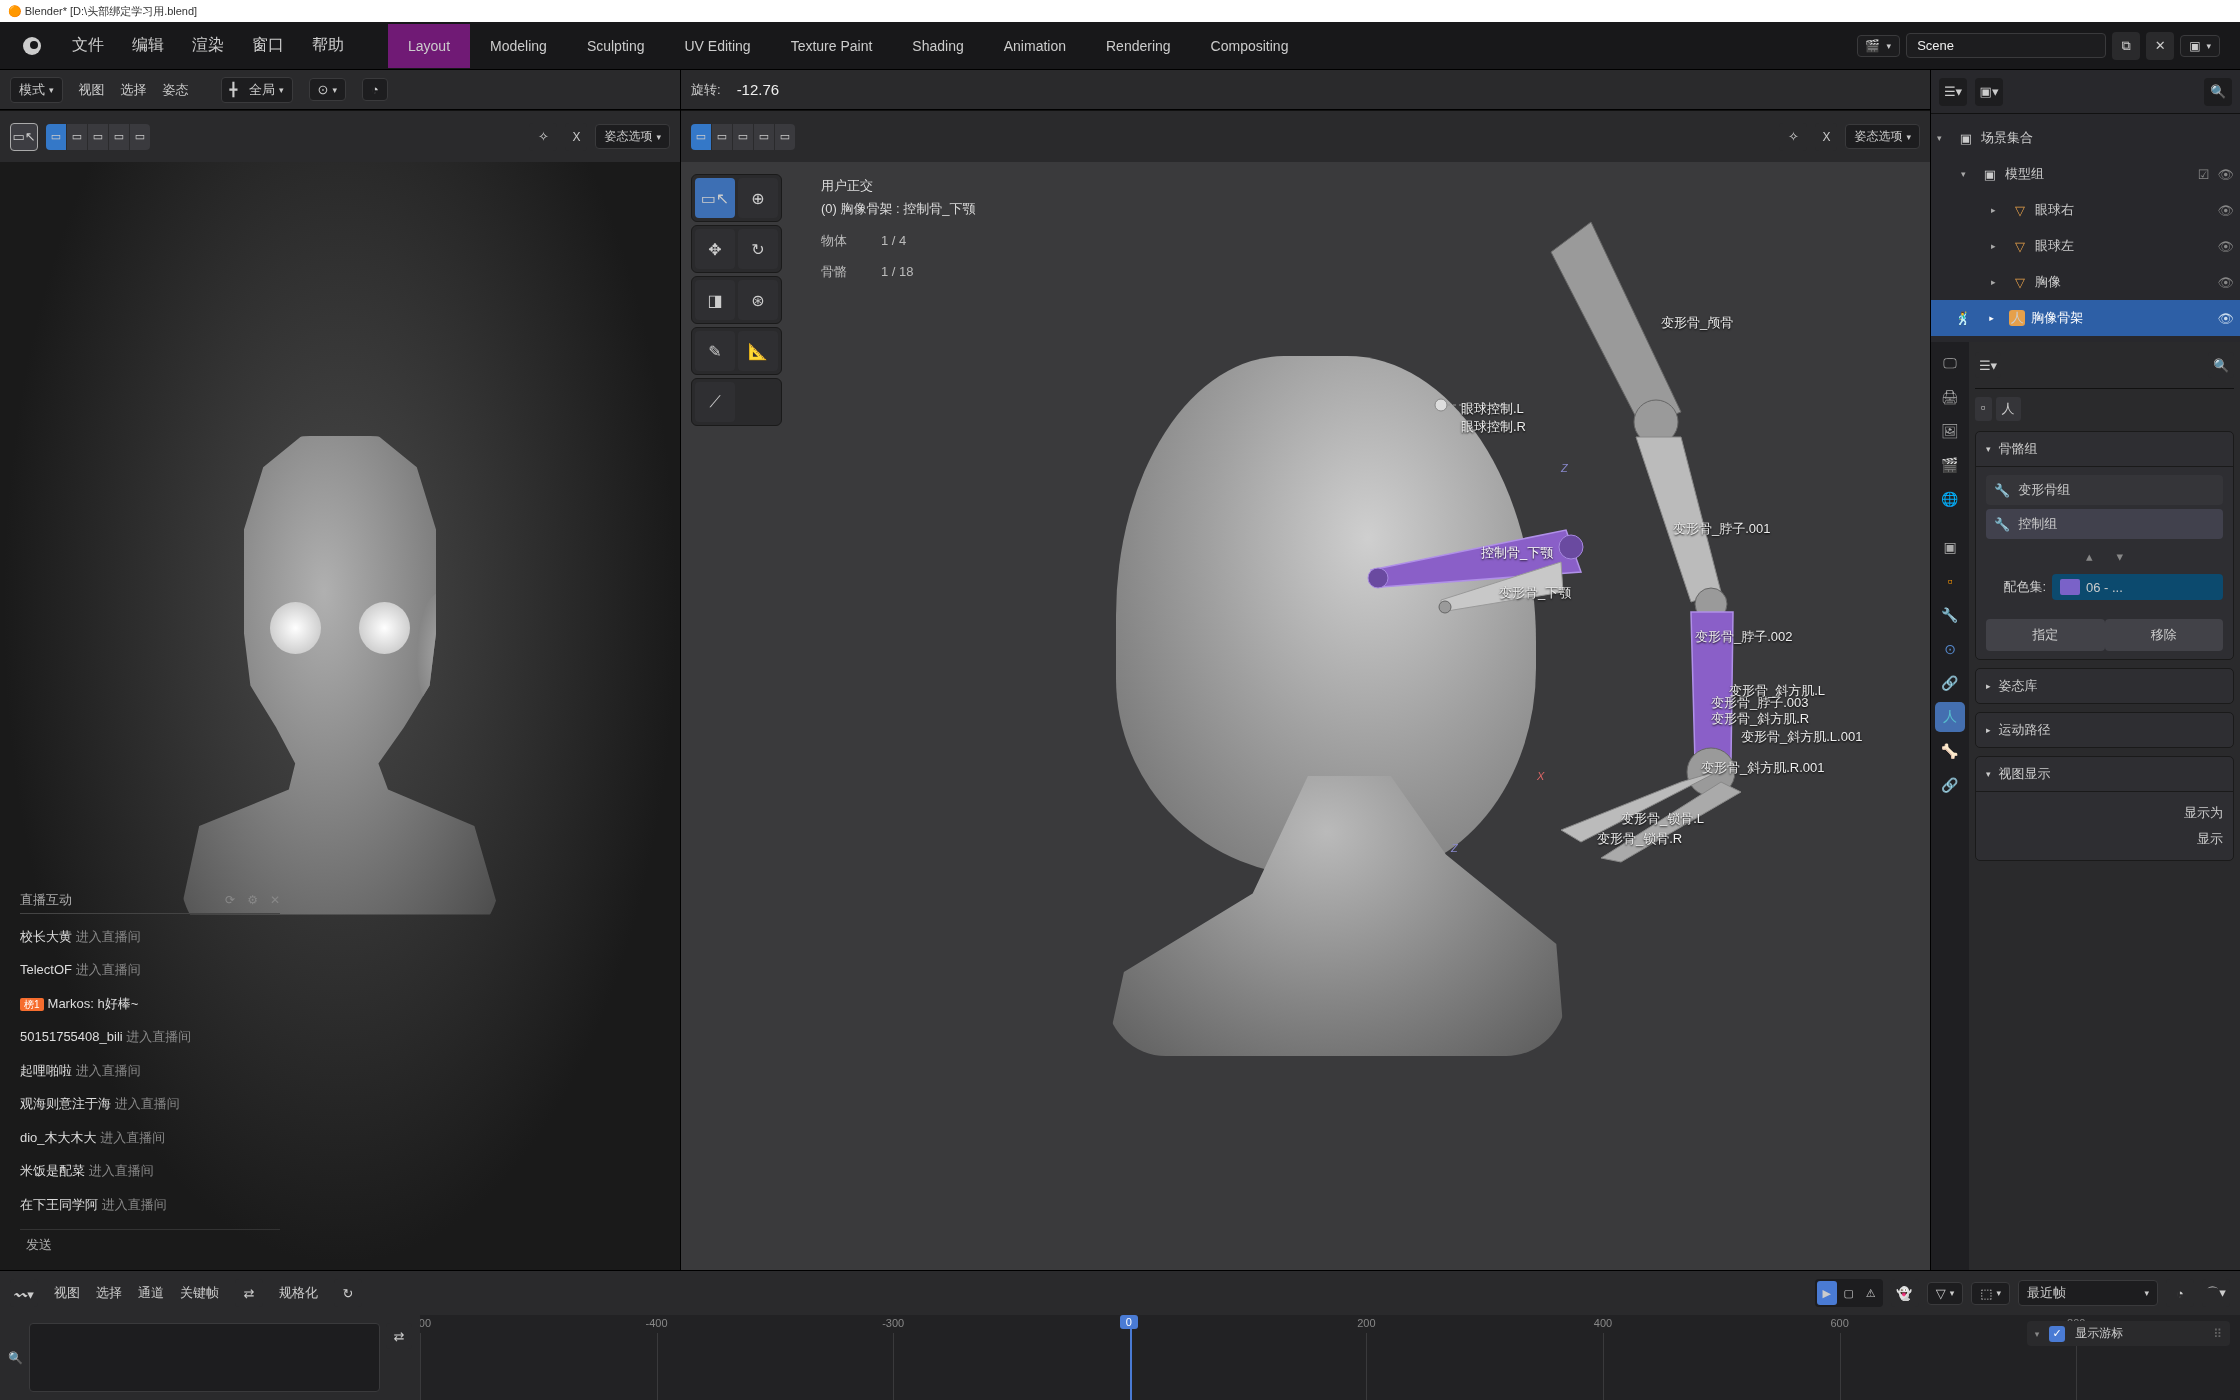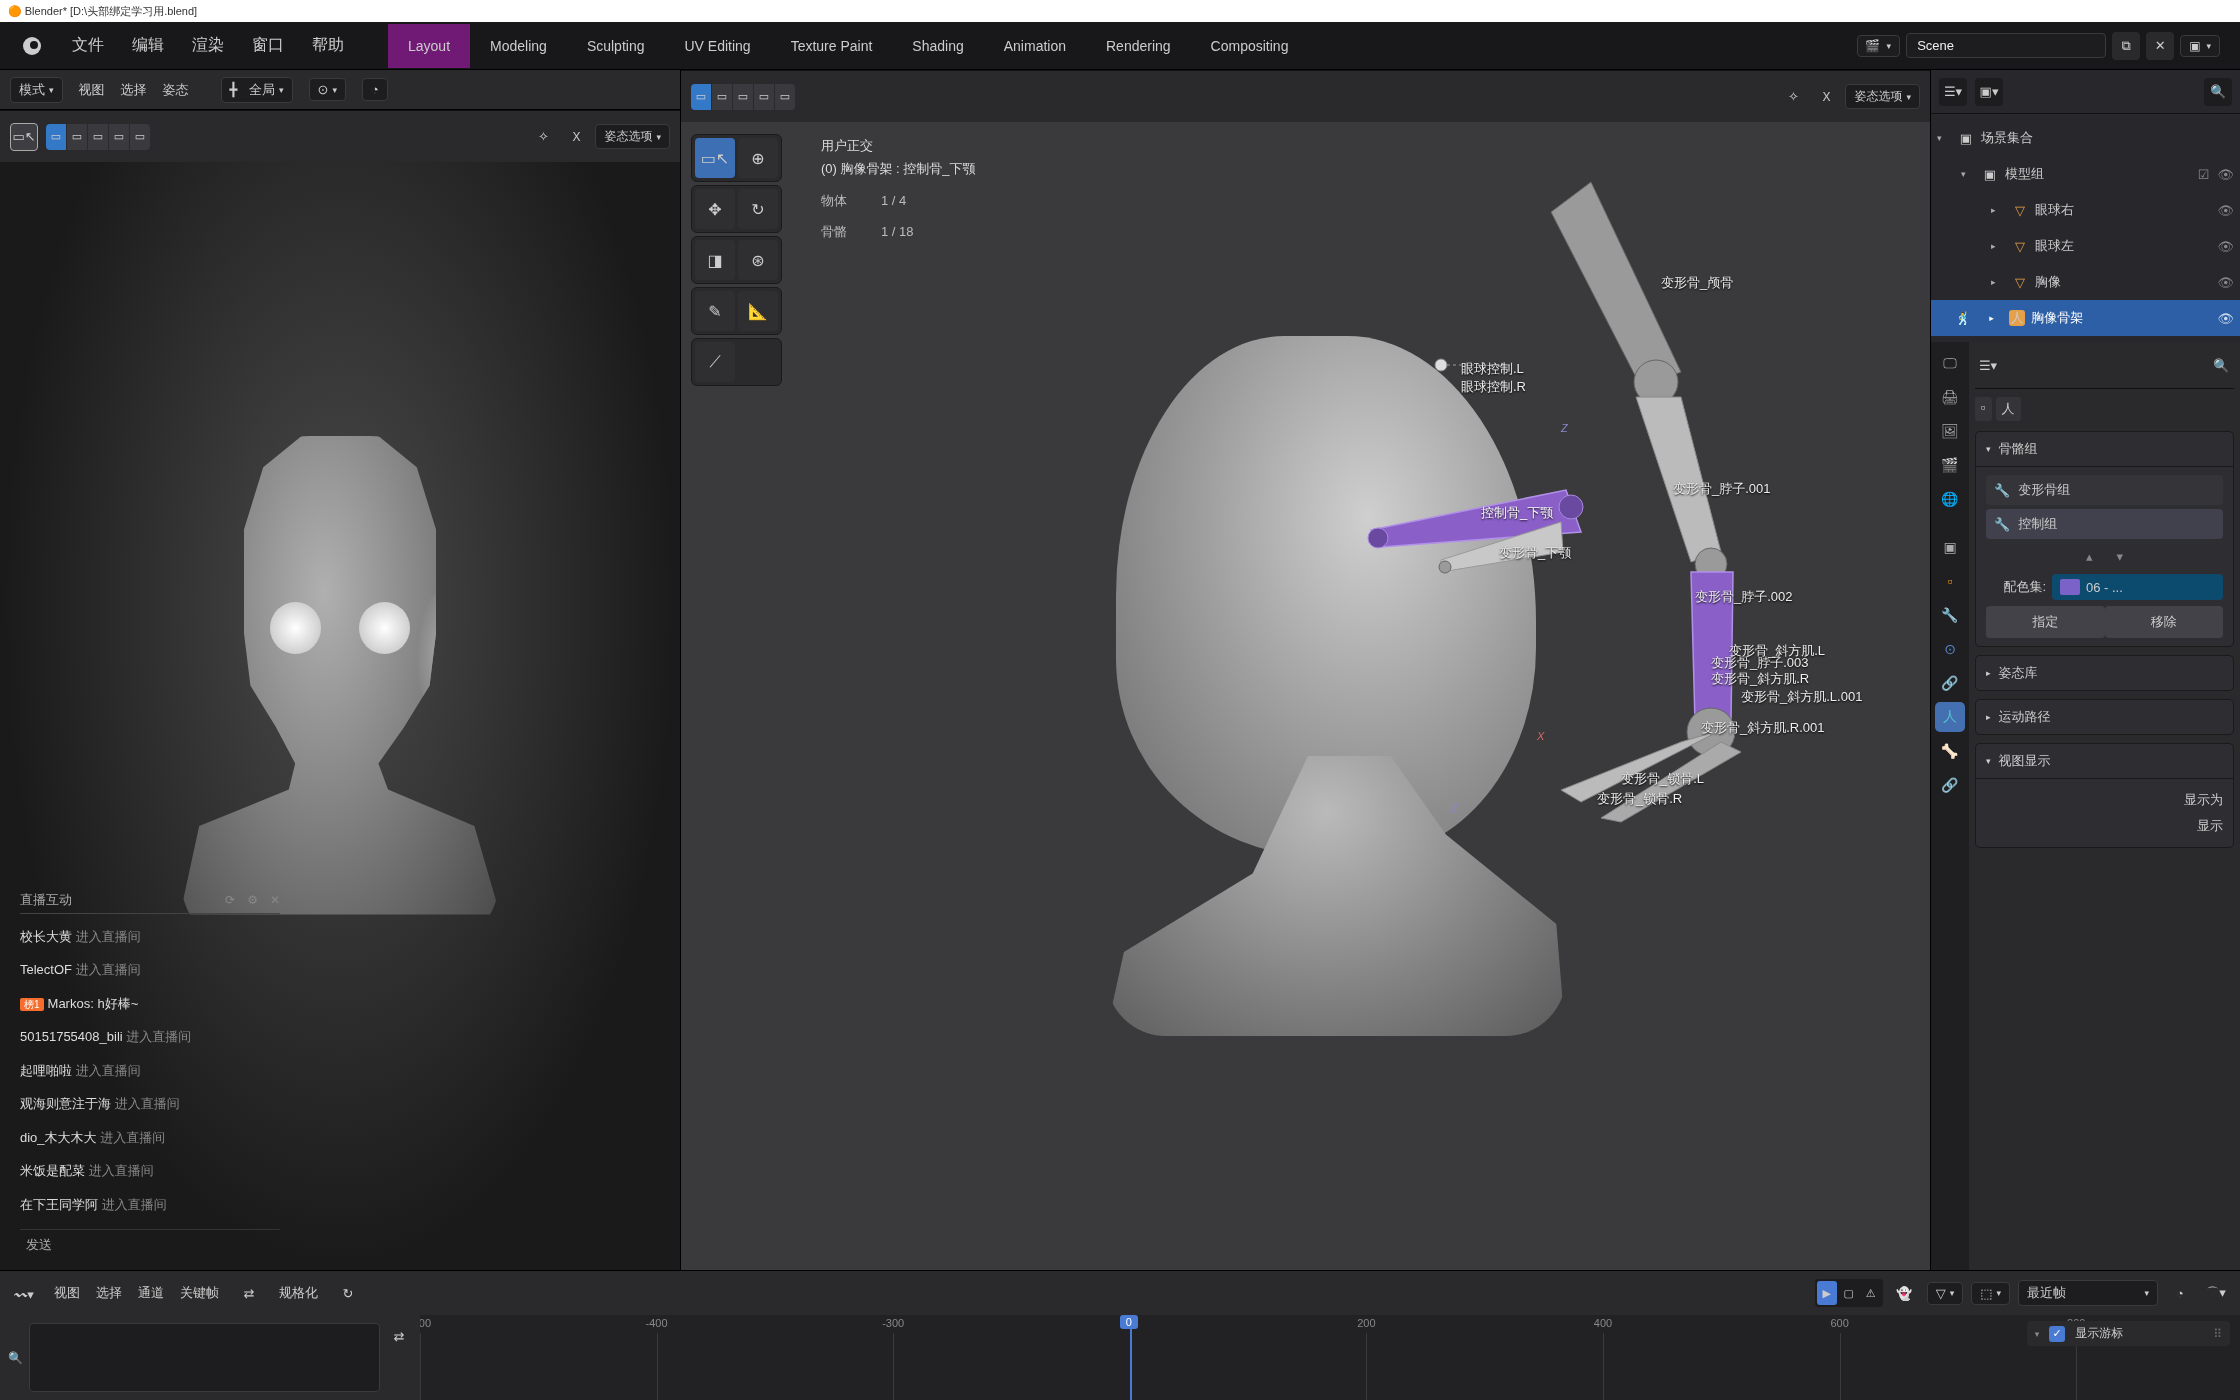--- a/index.html
+++ b/index.html
@@ -70,21 +70,21 @@
 .panel { border: 1px solid #1a1a1a; border-radius: 5px; background: #2e2e32; margin-bottom: 8px; }
 .panel-header { padding: 8px 10px; display: flex; align-items: center; gap: 8px; cursor: pointer; font-size: 13px; border-bottom: 1px solid #1a1a1a;}
 .panel-header.collapsed { border-bottom: none; }
 .panel-body { padding: 8px 10px; }
 .bone-group-row { display: flex; align-items: center; gap: 8px; padding: 6px 8px; border-radius: 4px; background: #353539; margin-bottom: 4px; }
 .bone-group-row.active { background: #41414d; }
 .bone-group-nav { display:flex; justify-content:center; gap:24px; padding: 6px 0; color:#888; }
 .prop-row { display: flex; align-items: center; gap: 6px; padding: 4px 0; }
 .prop-label { width: 60px; text-align: right; color: #ccc; }
 .prop-field { flex: 1; background: #0c4a6e; border-radius: 4px; padding: 5px 8px; display: flex; align-items: center; gap: 6px;}
-.btn-row { display: flex; gap: 0; margin-top: 2px;}
+.btn-row { display: flex; gap: 0; margin-top: 15px;}
 .btn { flex: 1; background: #424248; text-align: center; padding: 7px 6px; border-radius: 4px; cursor: pointer; }
 .color-swatch { width: 20px; height: 16px; background: #7a62c8; border-radius: 2px; }
 .timeline-area { height: 130px; background: #2a2a2c; display: flex; flex-direction: column; border-top: 1px solid #000;}
 .timeline-header { height: 44px; display: flex; align-items: center; padding: 0 10px; gap: 16px; font-size: 13px;}
 .timeline-track { flex: 1; position: relative; display: flex; }
 .timeline-search { width: 420px; padding: 8px; display: flex; gap: 6px;}
 .timeline-search input { flex:1; background: #1d1d1f; border: 1px solid #3a3a3c; border-radius: 4px; padding: 4px 8px; color: #ccc; }
 .timeline-ruler { flex: 1; position: relative; background: #222224; overflow: hidden;}
 .ruler-mark { position: absolute; top: 2px; color: #888; font-size: 11px; transform: translateX(-50%); }
 .ruler-tick { position: absolute; top: 18px; bottom: 0; width: 1px; background: #3a3a3c; }
@@ -212,20 +212,24 @@
         <div class="chat-line"><span class="chat-user">观海则意注于海</span> <span class="chat-act">进入直播间</span></div>
         <div class="chat-line"><span class="chat-user">dio_木大木大</span> <span class="chat-act">进入直播间</span></div>
         <div class="chat-line"><span class="chat-user">米饭是配菜</span> <span class="chat-act">进入直播间</span></div>
         <div class="chat-line"><span class="chat-user">在下王同学阿</span> <span class="chat-act">进入直播间</span></div>
         <div class="chat-send">发送</div>
       </div>
     </div>
   </div>
 
   <div class="middle-viewport">
+    <div class="viewport-header status">
+      <span class="vh-text">旋转:</span>
+      <span class="vh-text" style="color:#eee;font-size:15px">-12.76</span>
+    </div>
     <div class="toolbar-row">
       <div class="select-box">
         <div class="sb">▭</div>
         <div class="sb">▭</div>
         <div class="sb">▭</div>
         <div class="sb">▭</div>
         <div class="sb">▭</div>
       </div>
       <div style="margin-left:auto; display:flex; gap:8px; align-items:center;">
         <div class="icon-btn">✧</div>

